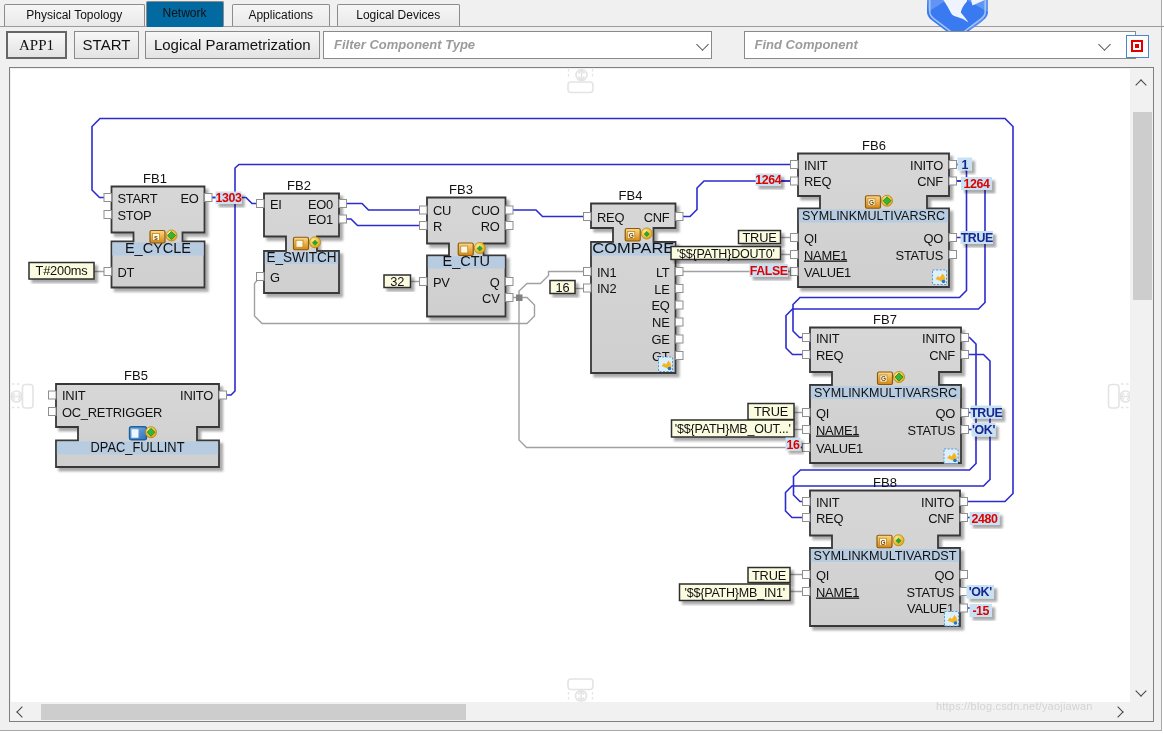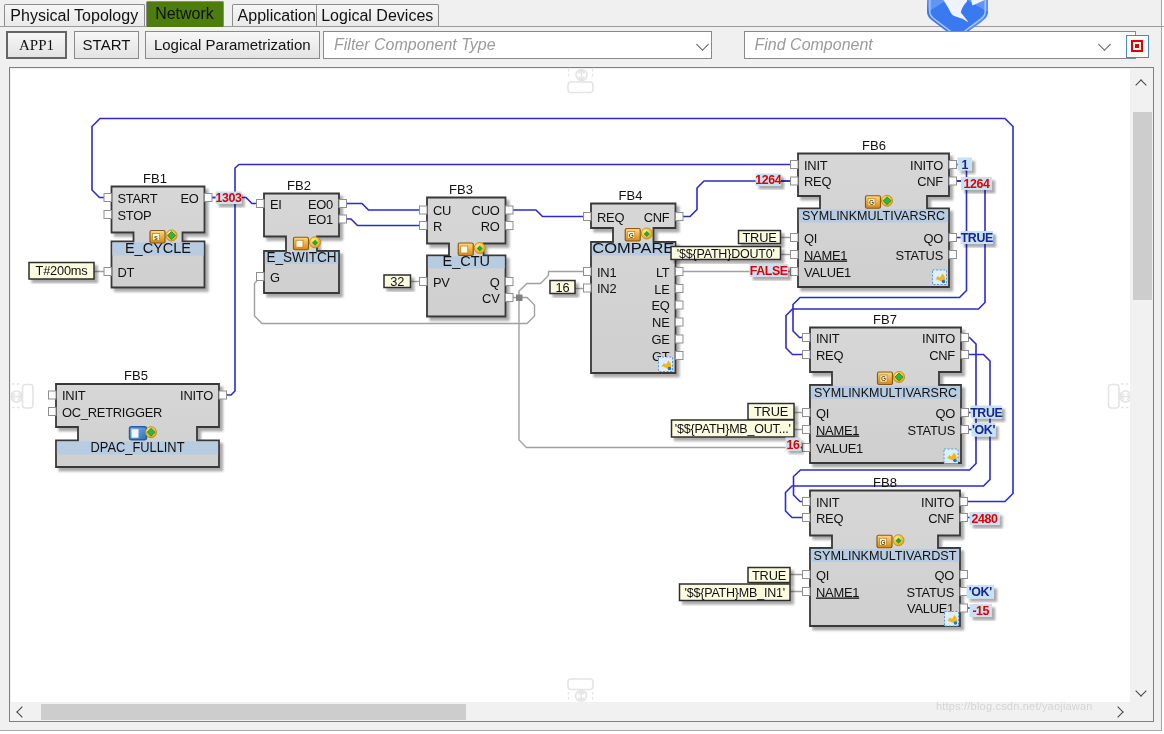--- a/index.html
+++ b/index.html
@@ -1,31 +1,31 @@
 <!DOCTYPE html>
 <html><head><meta charset="utf-8">
 <style>
 * { margin:0; padding:0; box-sizing:border-box; }
 html,body { width:1164px; height:734px; overflow:hidden; background:#f0f0f0;
   font-family:"Liberation Sans", sans-serif; position:relative; }
 .abs { position:absolute; }
 .tab { position:absolute; top:4px; height:22px; background:linear-gradient(#f6f6f6,#e9e9e9);
   border:1px solid #8c8c8c; border-bottom:none; border-radius:2px 2px 0 0;
-  font-size:16px; color:#111; text-align:center; line-height:21px; }
+  font-size:12px; color:#111; text-align:center; line-height:21px; }
 .btn { position:absolute; top:31px; height:28px; background:linear-gradient(#f7f7f7,#e3e3e3);
   border:1px solid #8a8a8a; font-size:15px; color:#111; text-align:center; line-height:26px; }
 .combo { position:absolute; top:31px; height:28px; background:#fff; border:1px solid #8a8a8a;
-  font-size:16px; font-style:italic; color:#9b9b9b; line-height:26px; padding-left:10px; }
+  font-size:13px; font-style:italic; color:#9b9b9b; line-height:26px; padding-left:10px;font-weight:bold; }
 .chev { position:absolute; width:9px; height:9px; border-left:1.8px solid #555; border-bottom:1.8px solid #555; }
 </style></head>
 <body>
 <div class="tab" style="left:4px; width:140.5px;">Physical Topology</div>
-<div class="tab" style="left:145.5px; width:78px; top:1px; height:26px; background:#4d7c0f; line-height:23px; z-index:3;">Network</div>
+<div class="tab" style="left:145.5px; width:78px; top:1px; height:26px; background:#0369a1; line-height:23px; z-index:3;">Network</div>
 <div class="tab" style="left:232px; width:97.5px;">Applications</div>
-<div class="tab" style="left:316px; width:122.5px;">Logical Devices</div>
+<div class="tab" style="left:337px; width:122.5px;">Logical Devices</div>
 <div class="abs" style="left:0; top:25.5px; width:1164px; height:1.3px; background:#9b9b9b; z-index:1;"></div>
 <div class="abs" style="left:146.5px; top:25px; width:76px; height:2px; background:#fafafa; z-index:2;"></div>
 <div class="btn" style="left:6px; width:61px; border:2px solid #666; line-height:24px;font-family:Liberation Serif, serif;">APP1</div>
 <div class="btn" style="left:74px; width:65px;">START</div>
 <div class="btn" style="left:145px; width:174.5px;">Logical Parametrization</div>
 <div class="combo" style="left:323px; width:389px;">Filter Component Type</div>
 <div class="combo" style="left:723.5px; width:392.5px;margin-left:20px;">Find Component</div>
 <div class="chev" style="left:698px; top:40px; transform:rotate(-45deg);"></div>
 <div class="chev" style="left:1100px; top:40px; transform:rotate(-45deg);"></div>
 <div class="abs" style="left:1126px; top:35px; width:23px; height:23px; background:#fdfdfd; border:1px solid #4a86c8;">

